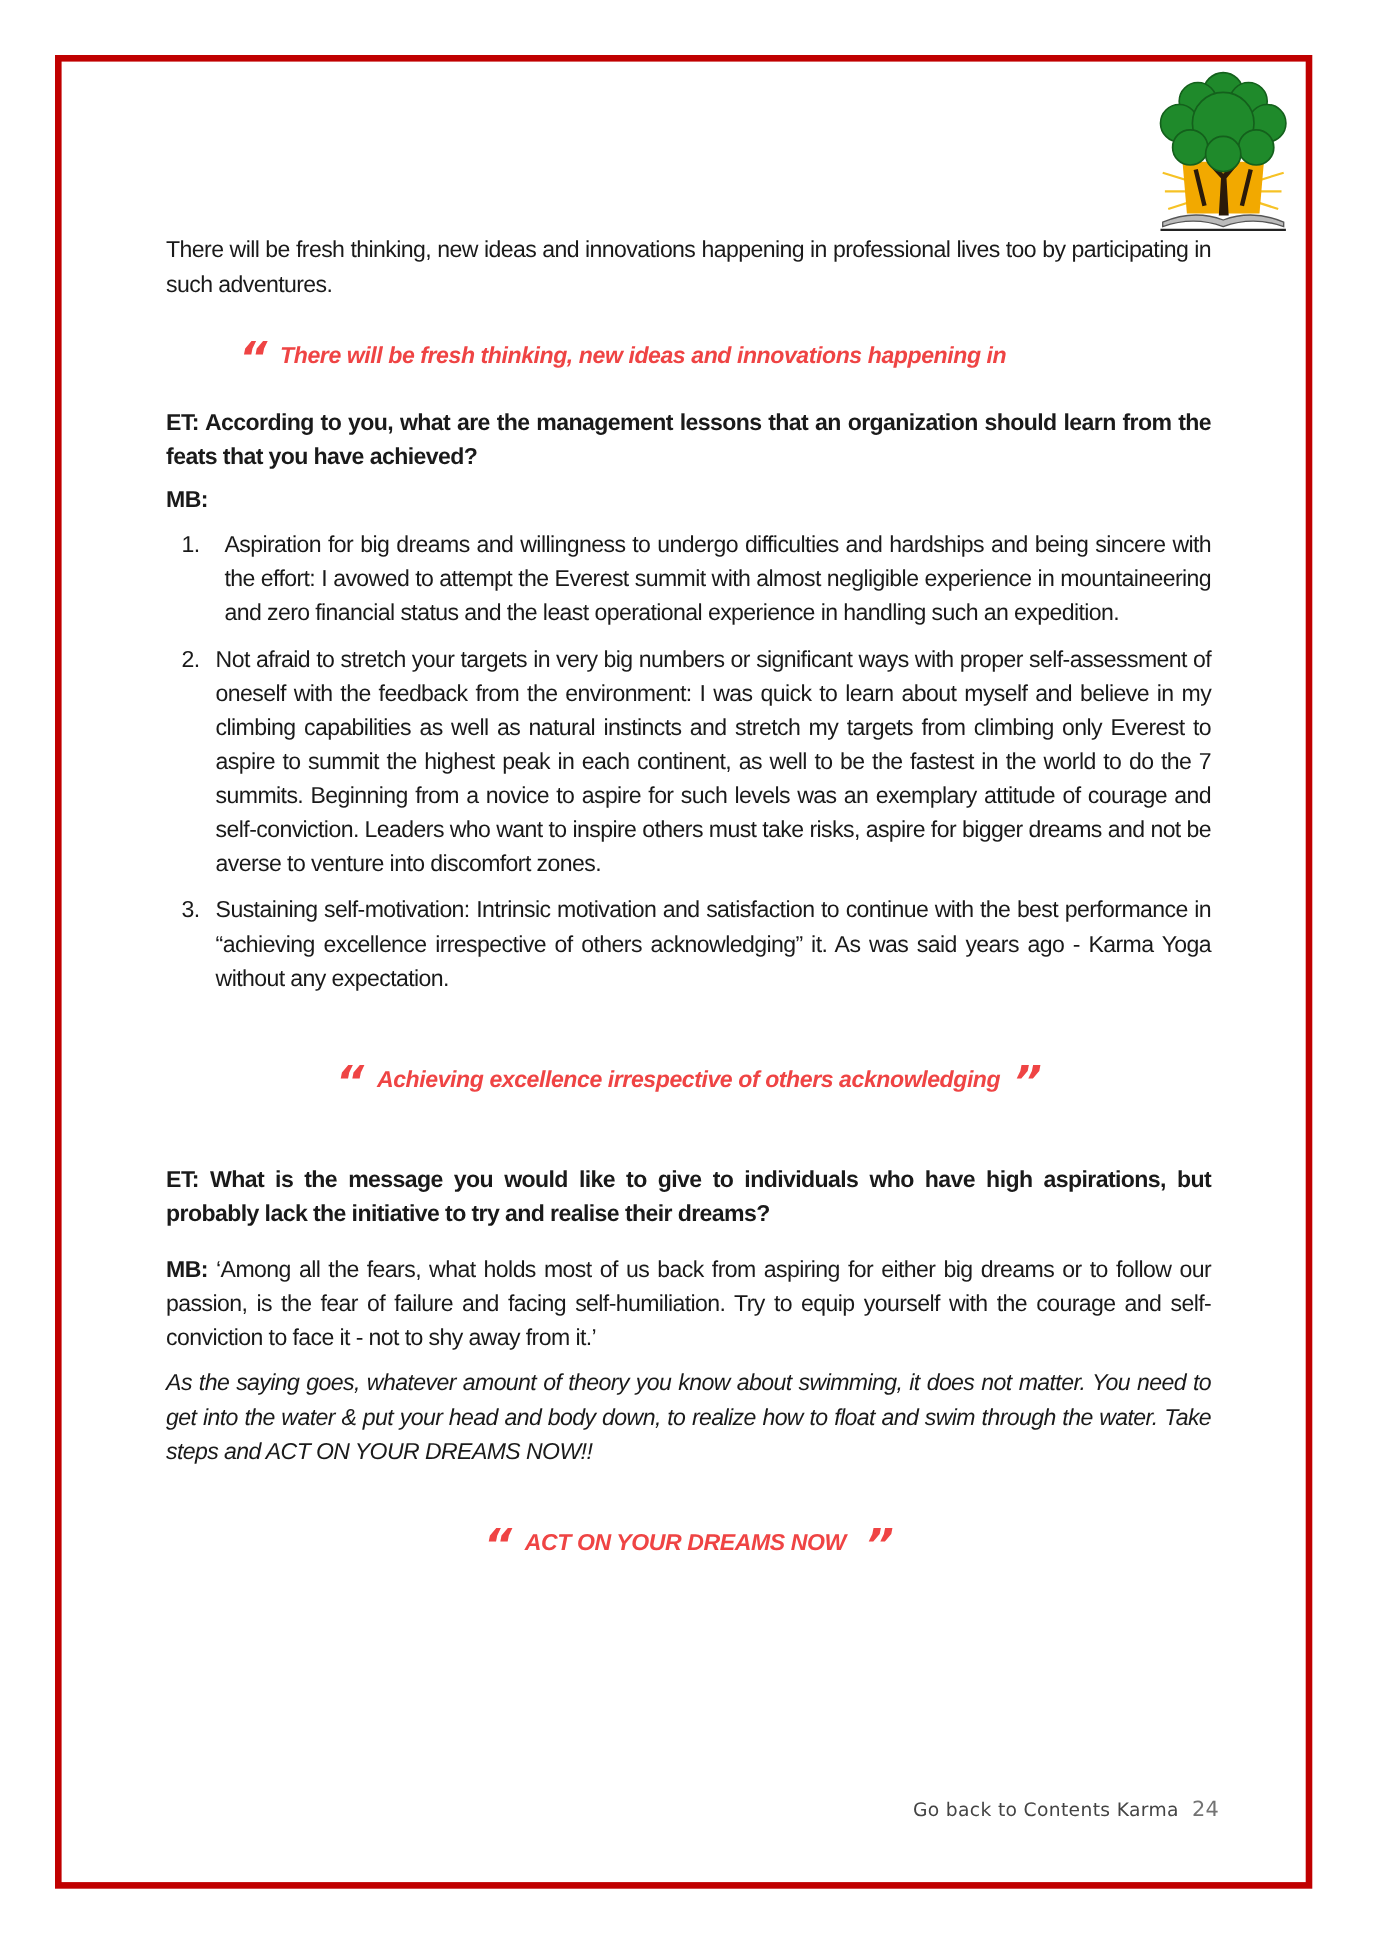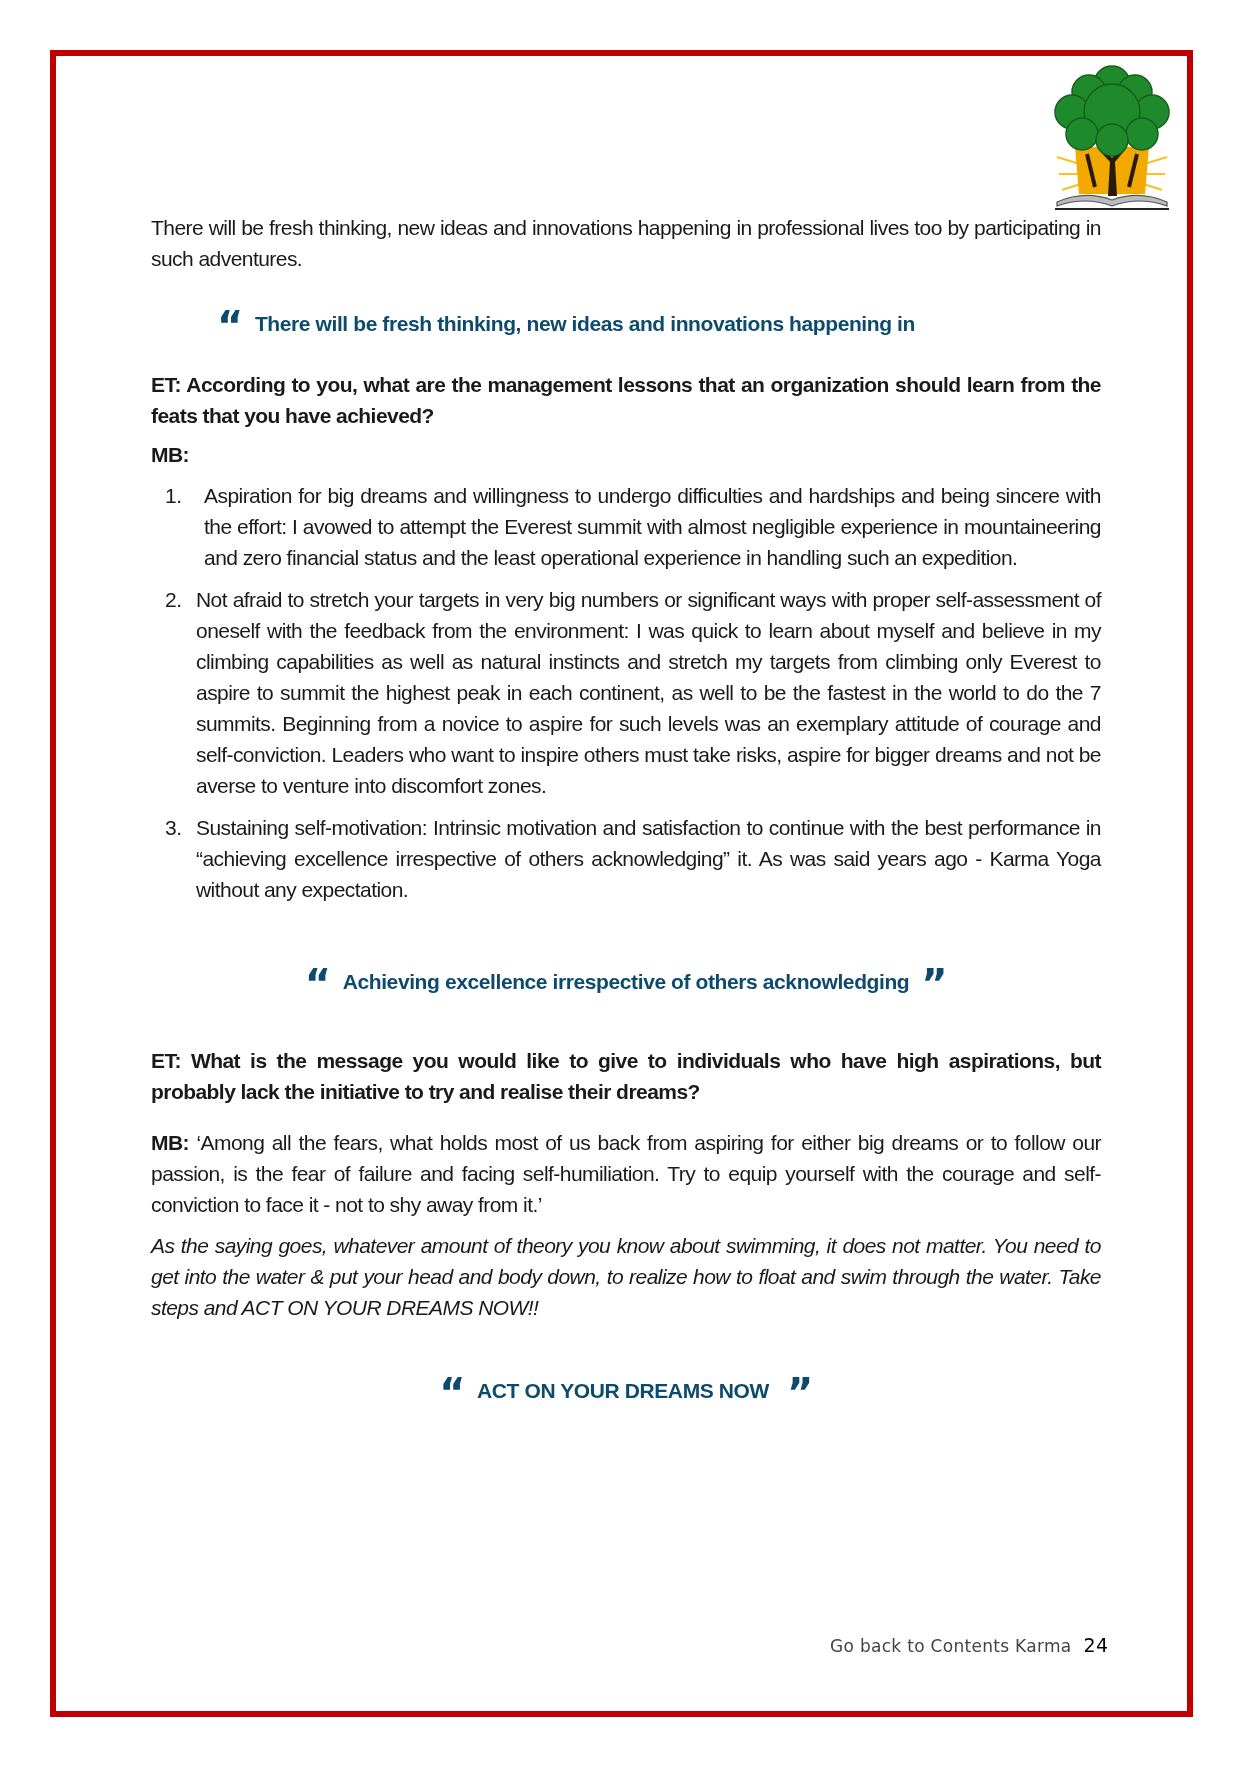--- a/index.html
+++ b/index.html
@@ -11,35 +11,35 @@
     .logo { position: absolute; left: 1037px; top: 62px; width: 150px; height: 152px; }
     .content {
       position: absolute; left: 151px; top: 212px; width: 950px;
       font-family: "Liberation Sans Narrow", "Liberation Sans", sans-serif;
       font-size: 21px; line-height: 31px; color: #1a1a1a;
       letter-spacing: -0.55px;
     }
     p { margin: 0; text-align: justify; }
     .bold { font-weight: bold; }
     .pull {
-      color: #0c4a6e; font-weight: bold; text-align: center;
+      color: #ef4444; font-style: italic; font-weight: bold; text-align: center;
       font-size: 21px; line-height: 31px; letter-spacing: -0.4px;
     }
     .q { font-size: 40px; font-family: "DejaVu Sans", sans-serif; font-weight: bold; vertical-align: -9px; line-height: 0; }
     .q-open { margin-right: 12px; }
     .q-close { margin-left: 12px; }
     ol { margin: 0; padding: 0; list-style: none; }
     li { position: relative; padding-left: 45px; text-align: justify; }
     li .num { position: absolute; left: 14px; top: 0; }
     .footer {
       position: absolute; left: 830px; top: 1634px;
       font-family: "DejaVu Sans", sans-serif; font-size: 17px; color: #444;
       letter-spacing: 0.3px;
     }
-    .footer .page { color: #000000; font-size: 19px; margin-left: 12px; }
+    .footer .page { color: #737373; font-size: 19px; margin-left: 12px; }
   </style>
 </head>
 <body>
 
 <div class="frame"></div>
 
 <div class="logo">
   <svg width="150" height="152" viewBox="0 0 150 152">
     <g stroke="#f5b800" stroke-width="2" opacity="0.85">
       <line x1="75" y1="112" x2="20" y2="95"></line>
@@ -94,21 +94,21 @@
     <li style="margin-top:11px;">
       <span class="num">3.</span>
       <span>Sustaining self-motivation: Intrinsic motivation and satisfaction to continue with the best performance in “achieving excellence irrespective of others acknowledging” it. As was said years ago - Karma Yoga without any expectation.</span>
     </li>
   </ol>
 
   <div class="pull" style="margin-top:61px;">
     <span class="q q-open">“</span><span>Achieving excellence irrespective of others acknowledging</span><span class="q q-close">”</span>
   </div>
 
-  <p class="bold" style="margin-top:48px;">ET: What is the message you would like to give to individuals who have high aspirations, but probably lack the initiative to try and realise their dreams?</p>
+  <p class="bold" style="margin-top:60px;">ET: What is the message you would like to give to individuals who have high aspirations, but probably lack the initiative to try and realise their dreams?</p>
   <p style="margin-top:20px;"><span class="bold">MB:</span><span> ‘Among all the fears, what holds most of us back from aspiring for either big dreams or to follow our passion, is the fear of failure and facing self-humiliation. Try to equip yourself with the courage and self-conviction to face it - not to shy away from it.’</span></p>
   <p style="margin-top:10px;font-style:italic;">As the saying goes, whatever amount of theory you know about swimming, it does not matter. You need to get into the water &amp; put your head and body down, to realize how to float and swim through the water. Take steps and ACT ON YOUR DREAMS NOW!!</p>
 
   <div class="pull" style="margin-top:52px;">
     <span class="q q-open">“</span><span>ACT ON YOUR DREAMS NOW</span><span class="q q-close" style="margin-left:18px;">”</span>
   </div>
 </div>
 
 <div class="footer">
   <span>Go back to Contents Karma</span><span class="page">24</span>

